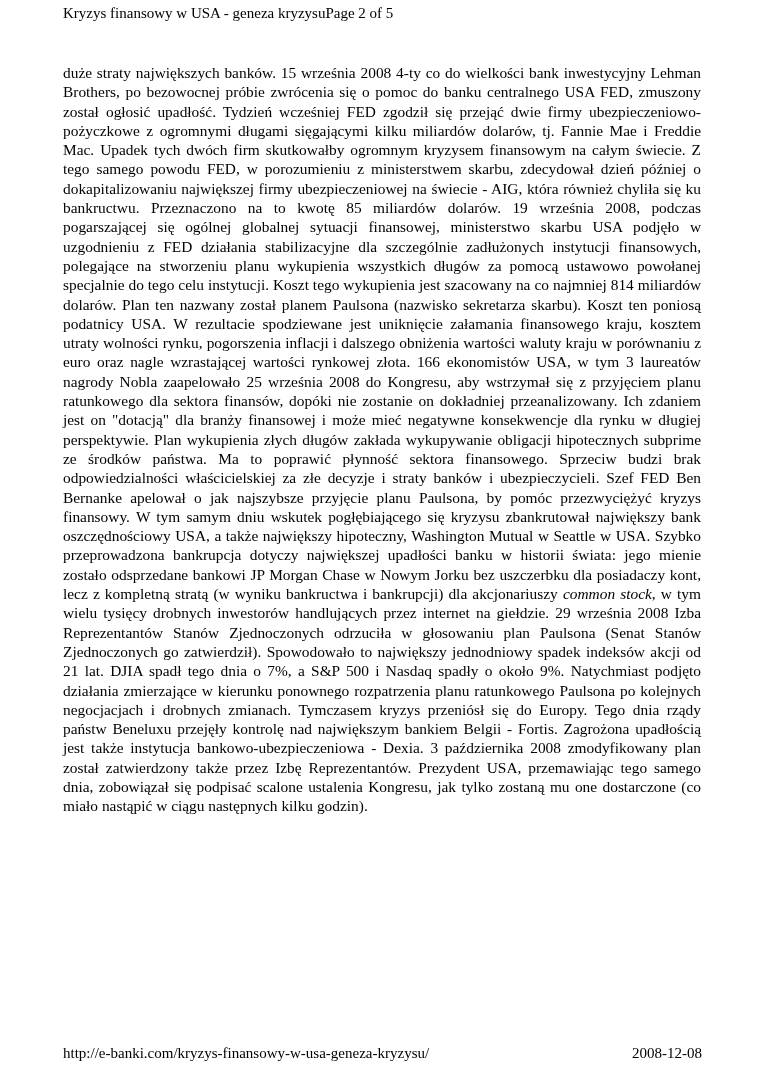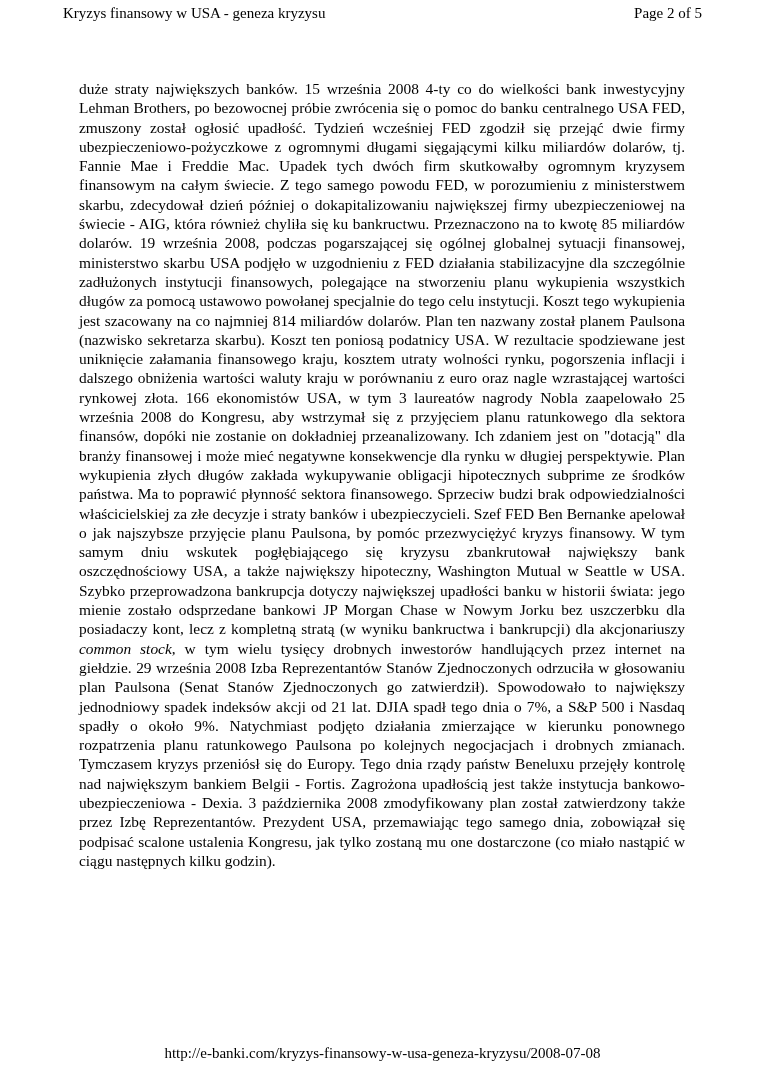--- a/index.html
+++ b/index.html
@@ -15,42 +15,41 @@
     font-family: "Liberation Serif", "DejaVu Serif", serif;
     color: #000000;
     overflow: hidden;
   }
   .print-header {
     position: absolute;
     top: 4px;
     left: 63px;
     right: 58px;
     display: flex;
-    justify-content: space-between;
     font-size: 15px;
     line-height: 18px;
   }
   .print-footer {
     position: absolute;
     top: 1044px;
     left: 63px;
     right: 58px;
     display: flex;
-    justify-content: center;
+    justify-content: space-between;
     font-size: 15px;
     line-height: 18px;
   }
   .article {
     position: absolute;
     top: 63px;
     left: 63px;
     width: 638px;
   }
   .article p {
-    margin: 16px;
+    margin: 0;
     font-size: 15.4px;
     line-height: 19.3px;
     text-align: justify;
   }
   .italic {
     font-style: italic;
   }
 </style>
 </head>
 <body>
@@ -61,16 +60,16 @@
     <span>Kryzys finansowy w USA - geneza kryzysu</span>
     <span>Page 2 of 5</span>
   </div>
 
   <div class="article">
     <p><span>duże straty największych banków. 15 września 2008 4-ty co do wielkości bank inwestycyjny Lehman Brothers, po bezowocnej próbie zwrócenia się o pomoc do banku centralnego USA FED, zmuszony został ogłosić upadłość. Tydzień wcześniej FED zgodził się przejąć dwie firmy ubezpieczeniowo-pożyczkowe z ogromnymi długami sięgającymi kilku miliardów dolarów, tj. Fannie Mae i Freddie Mac. Upadek tych dwóch firm skutkowałby ogromnym kryzysem finansowym na całym świecie. Z tego samego powodu FED, w porozumieniu z ministerstwem skarbu, zdecydował dzień później o dokapitalizowaniu największej firmy ubezpieczeniowej na świecie - AIG, która również chyliła się ku bankructwu. Przeznaczono na to kwotę 85 miliardów dolarów. 19 września 2008, podczas pogarszającej się ogólnej globalnej sytuacji finansowej, ministerstwo skarbu USA podjęło w uzgodnieniu z FED działania stabilizacyjne dla szczególnie zadłużonych instytucji finansowych, polegające na stworzeniu planu wykupienia wszystkich długów za pomocą ustawowo powołanej specjalnie do tego celu instytucji. Koszt tego wykupienia jest szacowany na co najmniej 814 miliardów dolarów. Plan ten nazwany został planem Paulsona (nazwisko sekretarza skarbu). Koszt ten poniosą podatnicy USA. W rezultacie spodziewane jest uniknięcie załamania finansowego kraju, kosztem utraty wolności rynku, pogorszenia inflacji i dalszego obniżenia wartości waluty kraju w porównaniu z euro oraz nagle wzrastającej wartości rynkowej złota. 166 ekonomistów USA, w tym 3 laureatów nagrody Nobla zaapelowało 25 września 2008 do Kongresu, aby wstrzymał się z przyjęciem planu ratunkowego dla sektora finansów, dopóki nie zostanie on dokładniej przeanalizowany. Ich zdaniem jest on "dotacją" dla branży finansowej i może mieć negatywne konsekwencje dla rynku w długiej perspektywie. Plan wykupienia złych długów zakłada wykupywanie obligacji hipotecznych subprime ze środków państwa. Ma to poprawić płynność sektora finansowego. Sprzeciw budzi brak odpowiedzialności właścicielskiej za złe decyzje i straty banków i ubezpieczycieli. Szef FED Ben Bernanke apelował o jak najszybsze przyjęcie planu Paulsona, by pomóc przezwyciężyć kryzys finansowy. W tym samym dniu wskutek pogłębiającego się kryzysu zbankrutował największy bank oszczędnościowy USA, a także największy hipoteczny, Washington Mutual w Seattle w USA. Szybko przeprowadzona bankrupcja dotyczy największej upadłości banku w historii świata: jego mienie zostało odsprzedane bankowi JP Morgan Chase w Nowym Jorku bez uszczerbku dla posiadaczy kont, lecz z kompletną stratą (w wyniku bankructwa i bankrupcji) dla akcjonariuszy </span><span class="italic">common stock</span><span>, w tym wielu tysięcy drobnych inwestorów handlujących przez internet na giełdzie. 29 września 2008 Izba Reprezentantów Stanów Zjednoczonych odrzuciła w głosowaniu plan Paulsona (Senat Stanów Zjednoczonych go zatwierdził). Spowodowało to największy jednodniowy spadek indeksów akcji od 21 lat. DJIA spadł tego dnia o 7%, a S&amp;P 500 i Nasdaq spadły o około 9%. Natychmiast podjęto działania zmierzające w kierunku ponownego rozpatrzenia planu ratunkowego Paulsona po kolejnych negocjacjach i drobnych zmianach. Tymczasem kryzys przeniósł się do Europy. Tego dnia rządy państw Beneluxu przejęły kontrolę nad największym bankiem Belgii - Fortis. Zagrożona upadłością jest także instytucja bankowo-ubezpieczeniowa - Dexia. 3 października 2008 zmodyfikowany plan został zatwierdzony także przez Izbę Reprezentantów. Prezydent USA, przemawiając tego samego dnia, zobowiązał się podpisać scalone ustalenia Kongresu, jak tylko zostaną mu one dostarczone (co miało nastąpić w ciągu następnych kilku godzin).</span></p>
   </div>
 
   <div class="print-footer">
     <span>http://e-banki.com/kryzys-finansowy-w-usa-geneza-kryzysu/</span>
-    <span>2008-07-08</span>
+    <span>2008-12-08</span>
   </div>
 
 </div>
 
 </body></html>

